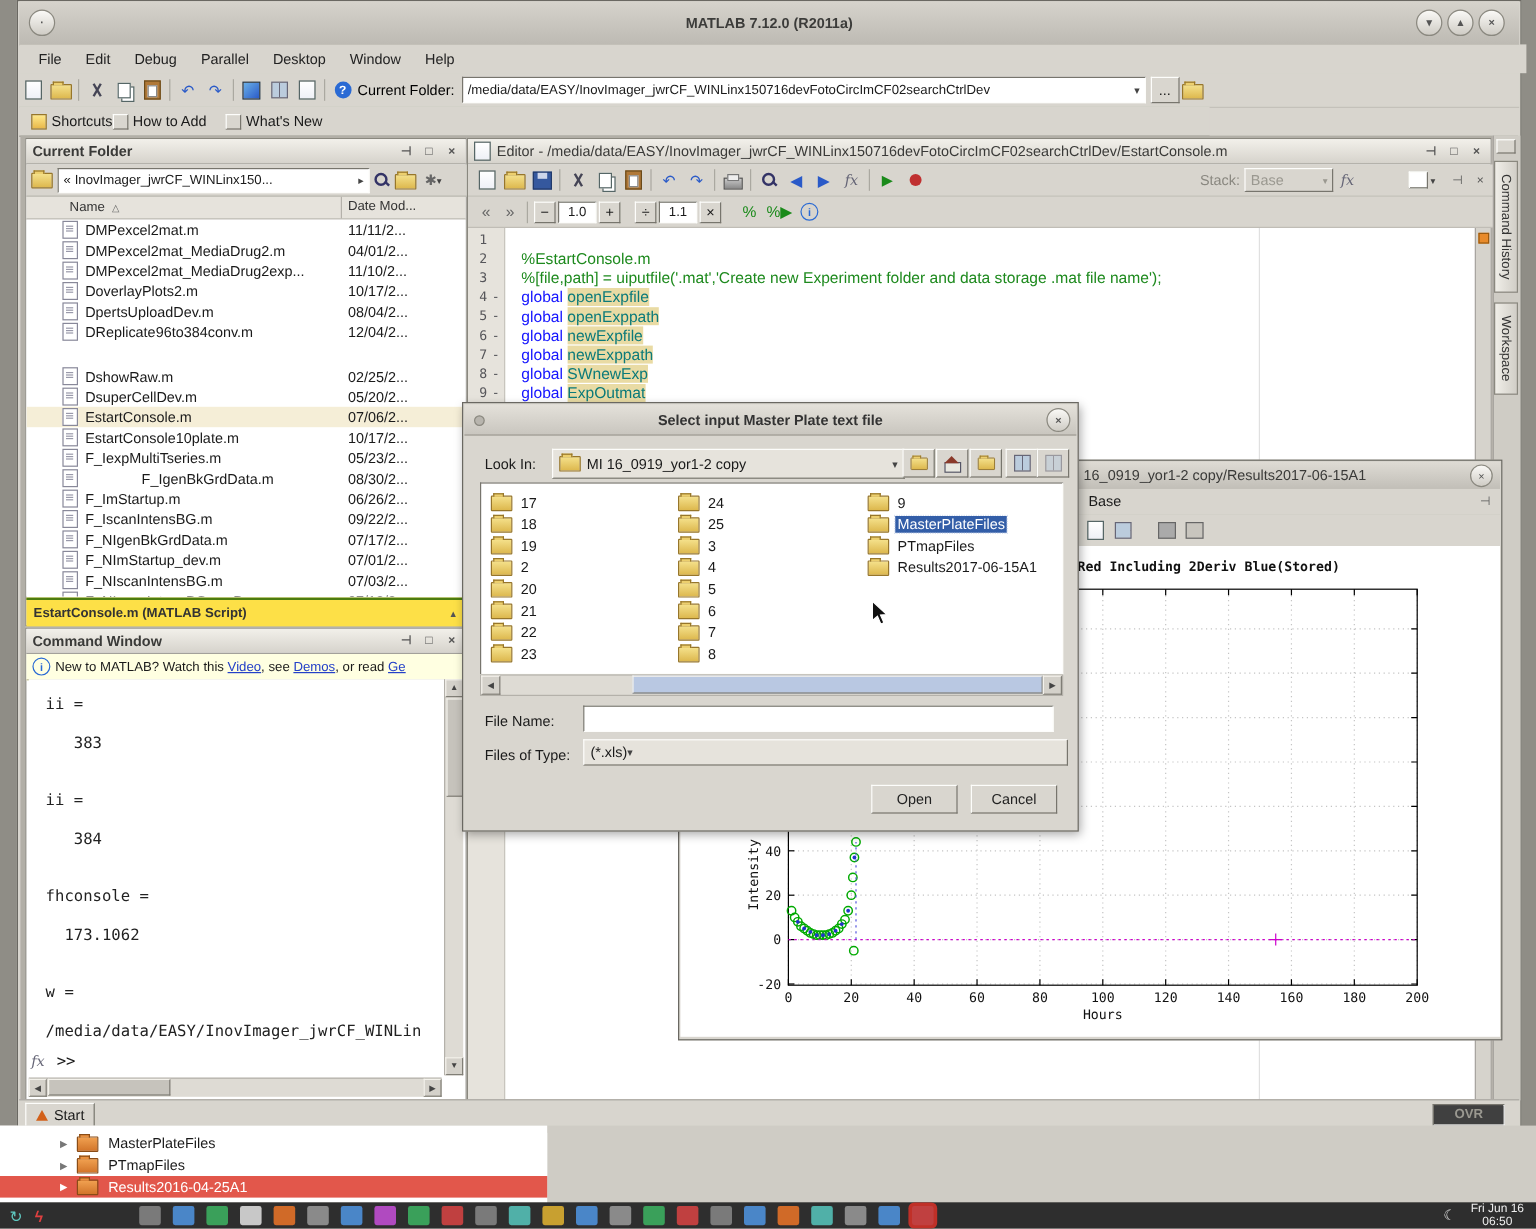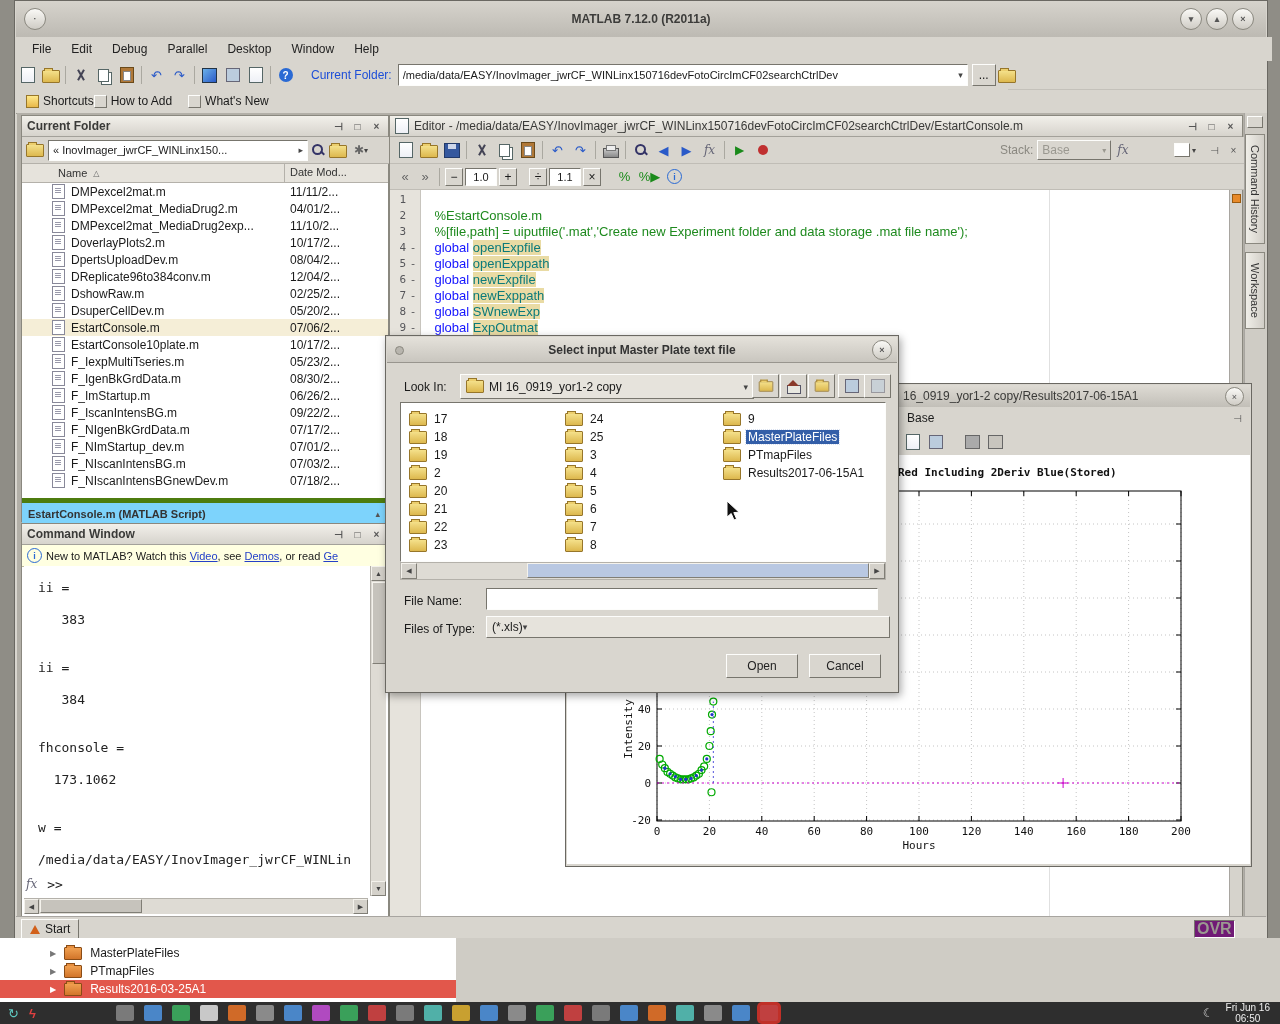--- a/index.html
+++ b/index.html
@@ -101,21 +101,21 @@
           <span style="margin-left: 8px;">MasterPlateFiles</span>
         </div>
         <div class="exprow" style="top: 24px;">
           <span style="margin-left: 50px; font-size: 8px; color: rgb(119, 119, 119);">▶</span>
           <span class="fld or" style="margin-left: 8px;"></span>
           <span style="margin-left: 8px;">PTmapFiles</span>
         </div>
         <div class="exprow sel" style="top: 42px;">
           <span style="margin-left: 50px; font-size: 8px; color: rgb(255, 255, 255);">▶</span>
           <span class="fld or" style="margin-left: 8px;"></span>
-          <span style="margin-left: 8px;">Results2016-03-25A1</span>
+          <span style="margin-left: 8px;">Results2016-04-25A1</span>
         </div>
       </div>
   </div>
 
   <div class="mw">
     <div class="titlebar">
       <div class="cbt a" style="left:8px;top:7px">·</div>
       <span>MATLAB  7.12.0 (R2011a)</span>
       <div class="cbt a" style="left:1164px;top:7px">▾</div>
       <div class="cbt a" style="left:1190px;top:7px">▴</div>
@@ -159,21 +159,21 @@
       <div class="tbi">
           <span class="i-grid"></span>
         </div>
       <div class="tbi">
           <span class="i-page"></span>
         </div>
       <div class="sep"></div>
       <div class="tbi">
           <span class="i-help">?</span>
         </div>
-      <span style="margin-left:14px;color:#1d4ed8">Current Folder:</span>
+      <span style="margin-left:1px;color:#000000">Current Folder:</span>
       <div class="inset flex" style="margin-left:6px;width:560px;height:20px;padding:0 4px;justify-content:space-between">
         <span style="font-size:11px;white-space:nowrap;overflow:hidden">/media/data/EASY/InovImager_jwrCF_WINLinx150716devFotoCircImCF02searchCtrlDev</span>
         <span style="color:#444;font-size:9px">▾</span>
       </div>
       <div class="bevel flex" style="margin-left:4px;width:22px;height:20px;justify-content:center">
           <span>...</span>
         </div>
       <div class="tbi">
           <span class="i-folder"></span>
         </div>
@@ -258,21 +258,21 @@
             <span style="position: absolute; left: 33px; top: 5px; width: 6px; height: 1px; background: rgb(153, 153, 170); box-shadow: rgb(153, 153, 170) 0px 2px 0px, rgb(153, 153, 170) 0px 4px 0px;"></span>
             <span class="cfname">DpertsUploadDev.m</span>
             <span class="cfdate">08/04/2...</span>
           </div>
           <div class="cfrow" style="position: relative;">
             <span class="mdoc" style="position: relative; display: inline-block; width: 11px; height: 13px; background: rgb(255, 255, 255); border: 1px solid rgb(136, 136, 153); margin-left: 30px; flex: 0 0 auto;"></span>
             <span style="position: absolute; left: 33px; top: 5px; width: 6px; height: 1px; background: rgb(153, 153, 170); box-shadow: rgb(153, 153, 170) 0px 2px 0px, rgb(153, 153, 170) 0px 4px 0px;"></span>
             <span class="cfname">DReplicate96to384conv.m</span>
             <span class="cfdate">12/04/2...</span>
           </div>
-          <div class="cfrow" style="position: relative;">
+          <div class="cfrow" style="position: relative; margin-top: 20px;">
             <span class="mdoc" style="position: relative; display: inline-block; width: 11px; height: 13px; background: rgb(255, 255, 255); border: 1px solid rgb(136, 136, 153); margin-left: 30px; flex: 0 0 auto;"></span>
             <span style="position: absolute; left: 33px; top: 5px; width: 6px; height: 1px; background: rgb(153, 153, 170); box-shadow: rgb(153, 153, 170) 0px 2px 0px, rgb(153, 153, 170) 0px 4px 0px;"></span>
             <span class="cfname">DshowRaw.m</span>
             <span class="cfdate">02/25/2...</span>
           </div>
           <div class="cfrow" style="position: relative;">
             <span class="mdoc" style="position: relative; display: inline-block; width: 11px; height: 13px; background: rgb(255, 255, 255); border: 1px solid rgb(136, 136, 153); margin-left: 30px; flex: 0 0 auto;"></span>
             <span style="position: absolute; left: 33px; top: 5px; width: 6px; height: 1px; background: rgb(153, 153, 170); box-shadow: rgb(153, 153, 170) 0px 2px 0px, rgb(153, 153, 170) 0px 4px 0px;"></span>
             <span class="cfname">DsuperCellDev.m</span>
             <span class="cfdate">05/20/2...</span>
@@ -288,21 +288,21 @@
             <span style="position: absolute; left: 33px; top: 5px; width: 6px; height: 1px; background: rgb(153, 153, 170); box-shadow: rgb(153, 153, 170) 0px 2px 0px, rgb(153, 153, 170) 0px 4px 0px;"></span>
             <span class="cfname">EstartConsole10plate.m</span>
             <span class="cfdate">10/17/2...</span>
           </div>
           <div class="cfrow" style="position: relative;">
             <span class="mdoc" style="position: relative; display: inline-block; width: 11px; height: 13px; background: rgb(255, 255, 255); border: 1px solid rgb(136, 136, 153); margin-left: 30px; flex: 0 0 auto;"></span>
             <span style="position: absolute; left: 33px; top: 5px; width: 6px; height: 1px; background: rgb(153, 153, 170); box-shadow: rgb(153, 153, 170) 0px 2px 0px, rgb(153, 153, 170) 0px 4px 0px;"></span>
             <span class="cfname">F_IexpMultiTseries.m</span>
             <span class="cfdate">05/23/2...</span>
           </div>
-          <div class="cfrow" style="position: relative;">
+          <div class="cfrow" style="position: relative; gap: 47px;">
             <span class="mdoc" style="position: relative; display: inline-block; width: 11px; height: 13px; background: rgb(255, 255, 255); border: 1px solid rgb(136, 136, 153); margin-left: 30px; flex: 0 0 auto;"></span>
             <span style="position: absolute; left: 33px; top: 5px; width: 6px; height: 1px; background: rgb(153, 153, 170); box-shadow: rgb(153, 153, 170) 0px 2px 0px, rgb(153, 153, 170) 0px 4px 0px;"></span>
             <span class="cfname">F_IgenBkGrdData.m</span>
             <span class="cfdate">08/30/2...</span>
           </div>
           <div class="cfrow" style="position: relative;">
             <span class="mdoc" style="position: relative; display: inline-block; width: 11px; height: 13px; background: rgb(255, 255, 255); border: 1px solid rgb(136, 136, 153); margin-left: 30px; flex: 0 0 auto;"></span>
             <span style="position: absolute; left: 33px; top: 5px; width: 6px; height: 1px; background: rgb(153, 153, 170); box-shadow: rgb(153, 153, 170) 0px 2px 0px, rgb(153, 153, 170) 0px 4px 0px;"></span>
             <span class="cfname">F_ImStartup.m</span>
             <span class="cfdate">06/26/2...</span>
@@ -331,21 +331,21 @@
             <span class="cfname">F_NIscanIntensBG.m</span>
             <span class="cfdate">07/03/2...</span>
           </div>
           <div class="cfrow" style="position: relative;">
             <span class="mdoc" style="position: relative; display: inline-block; width: 11px; height: 13px; background: rgb(255, 255, 255); border: 1px solid rgb(136, 136, 153); margin-left: 30px; flex: 0 0 auto;"></span>
             <span style="position: absolute; left: 33px; top: 5px; width: 6px; height: 1px; background: rgb(153, 153, 170); box-shadow: rgb(153, 153, 170) 0px 2px 0px, rgb(153, 153, 170) 0px 4px 0px;"></span>
             <span class="cfname">F_NIscanIntensBGnewDev.m</span>
             <span class="cfdate">07/18/2...</span>
           </div>
         </div>
-      <div class="a flex" style="left:0;top:382px;width:100%;height:22px;background:#7dd3fc;border-top:5px solid #4d7c0f;font-size:11px;color:#333">
+      <div class="a flex" style="left:0;top:382px;width:100%;height:22px;background:#fde047;border-top:2px solid #4d7c0f;font-size:11px;color:#333">
         <span style="margin-left:6px;font-weight:bold">EstartConsole.m (MATLAB Script)</span>
         <span style="margin-left:auto;margin-right:8px;font-size:9px;color:#555">▴</span>
       </div>
     </div>
 
     <div class="panel" style="left:6px;top:522px;width:366px;height:394px">
       <div class="phead">
         <span>Command Window</span>
         <span style="margin-left:auto" class="flex">
           <span class="phico">⊣</span>
@@ -543,21 +543,21 @@
           <div class="vt">Command History</div>
           <div class="vt">Workspace</div>
         </div>
     </div>
 
     <div class="a flex" style="left:1px;top:915px;width:1250px;height:24px;background:#d8d5ce;border-top:1px solid #a8a5a0">
       <div class="bevel flex" style="margin-left:5px;height:19px;padding:0 8px;gap:5px">
         <span style="width:0;height:0;border-left:5px solid transparent;border-right:5px solid transparent;border-bottom:9px solid #d2601a"></span>
         <span>Start</span>
       </div>
-      <div class="a flex inset" style="left:1178px;top:3px;height:16px;padding:0 2px;background:#701a75;color:#9a9890;font-weight:bold;font-size:16px">
+      <div class="a flex inset" style="left:1178px;top:3px;height:16px;padding:0 17px;background:#404040;color:#9a9890;font-weight:bold;font-size:11px">
         <span>OVR</span>
       </div>
     </div>
   </div>
 
   <div class="fig">
     <div class="ftitle">
       <span style="margin-left:336px;white-space:nowrap;overflow:hidden">16_0919_yor1-2 copy/Results2017-06-15A1</span>
       <div class="cbt" style="position:absolute;right:6px;top:2px;width:17px;height:17px">×</div>
     </div>

